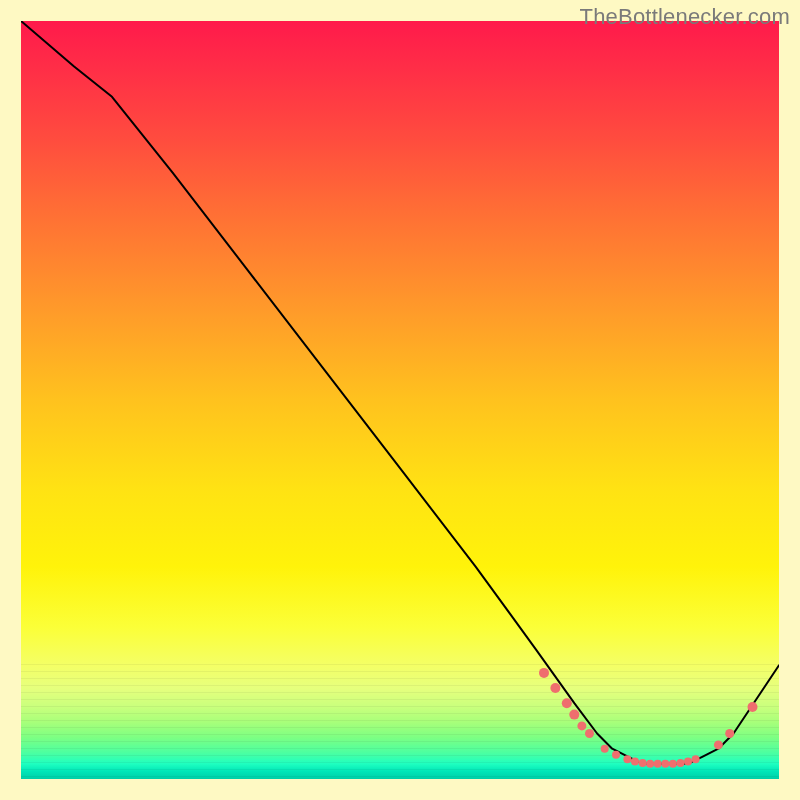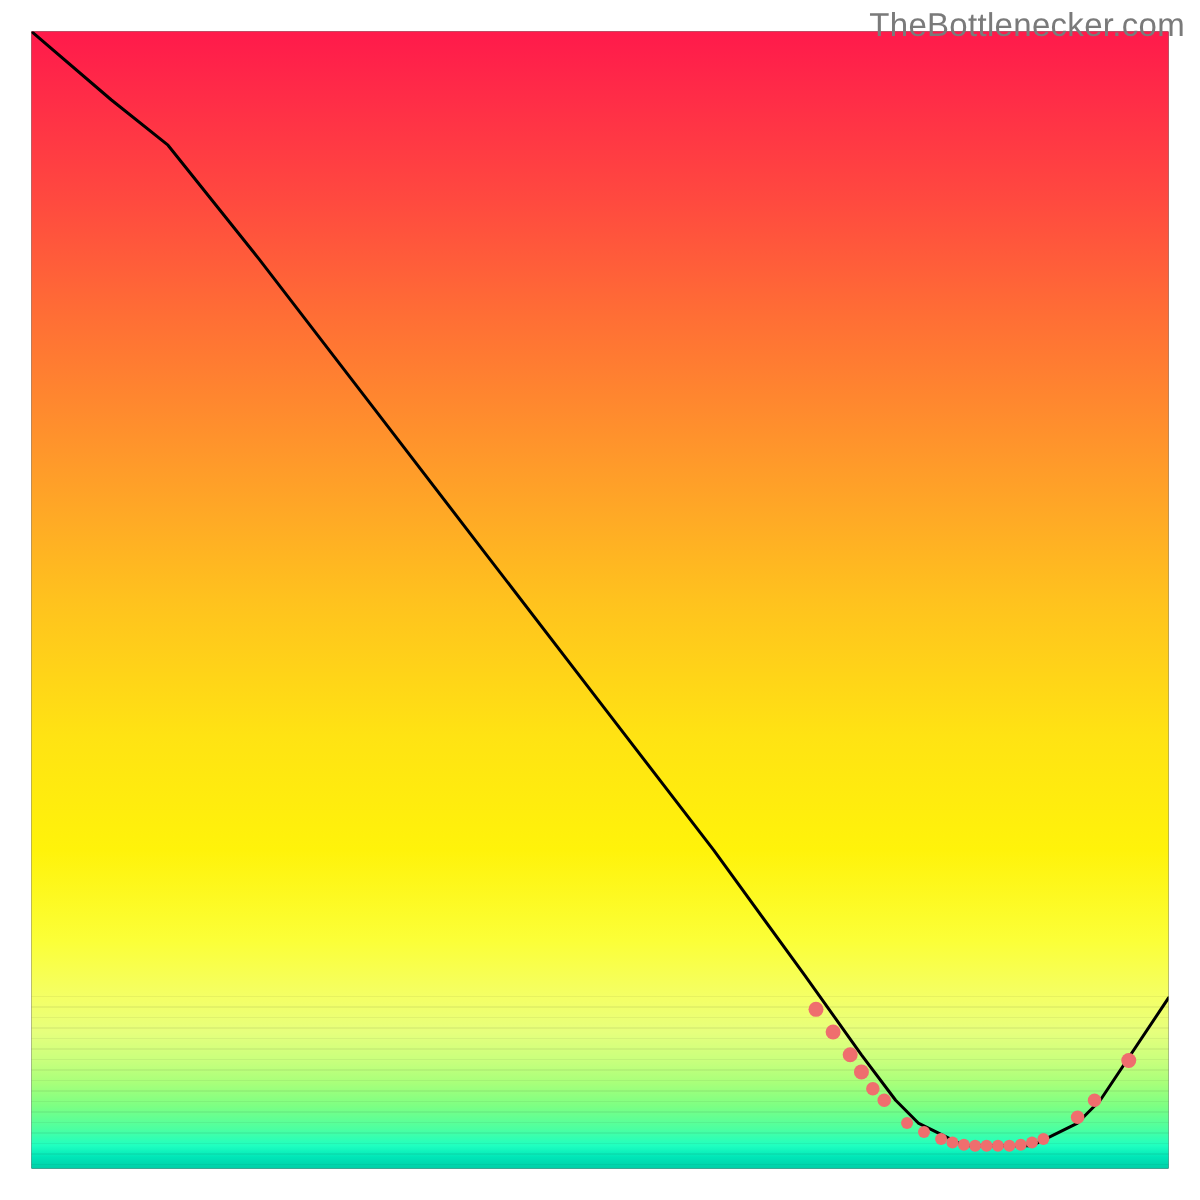--- a/index.html
+++ b/index.html
@@ -8,21 +8,21 @@
     width: 800px;
     height: 800px;
     background: #000;
     overflow: hidden;
     font-family: Arial, Helvetica, sans-serif;
   }
   .frame {
     position: relative;
     width: 800px;
     height: 800px;
-    background: #ffffff;
+    background: #fef9c3;
   }
   .watermark {
     position: absolute;
     top: 4px;
     right: 10px;
     color: #7a7a7a;
     font-size: 22px;
     letter-spacing: 0.2px;
     z-index: 5;
   }

